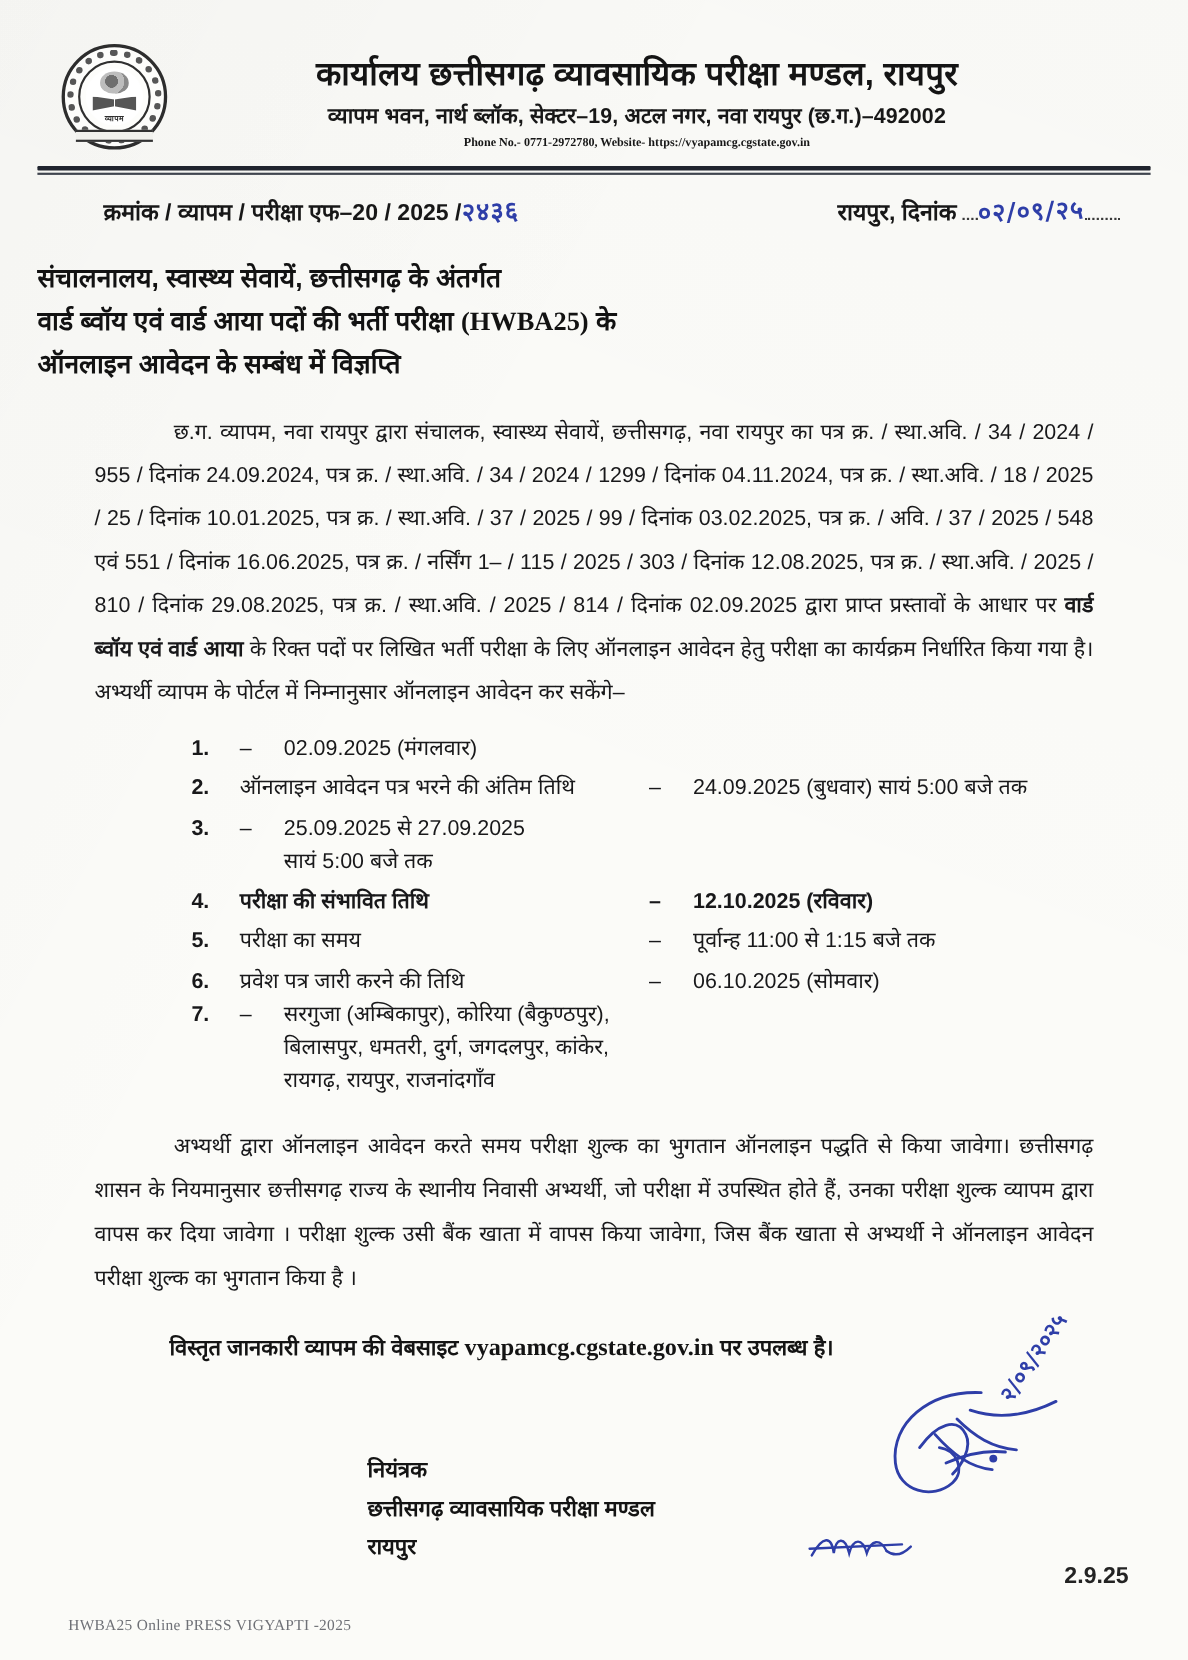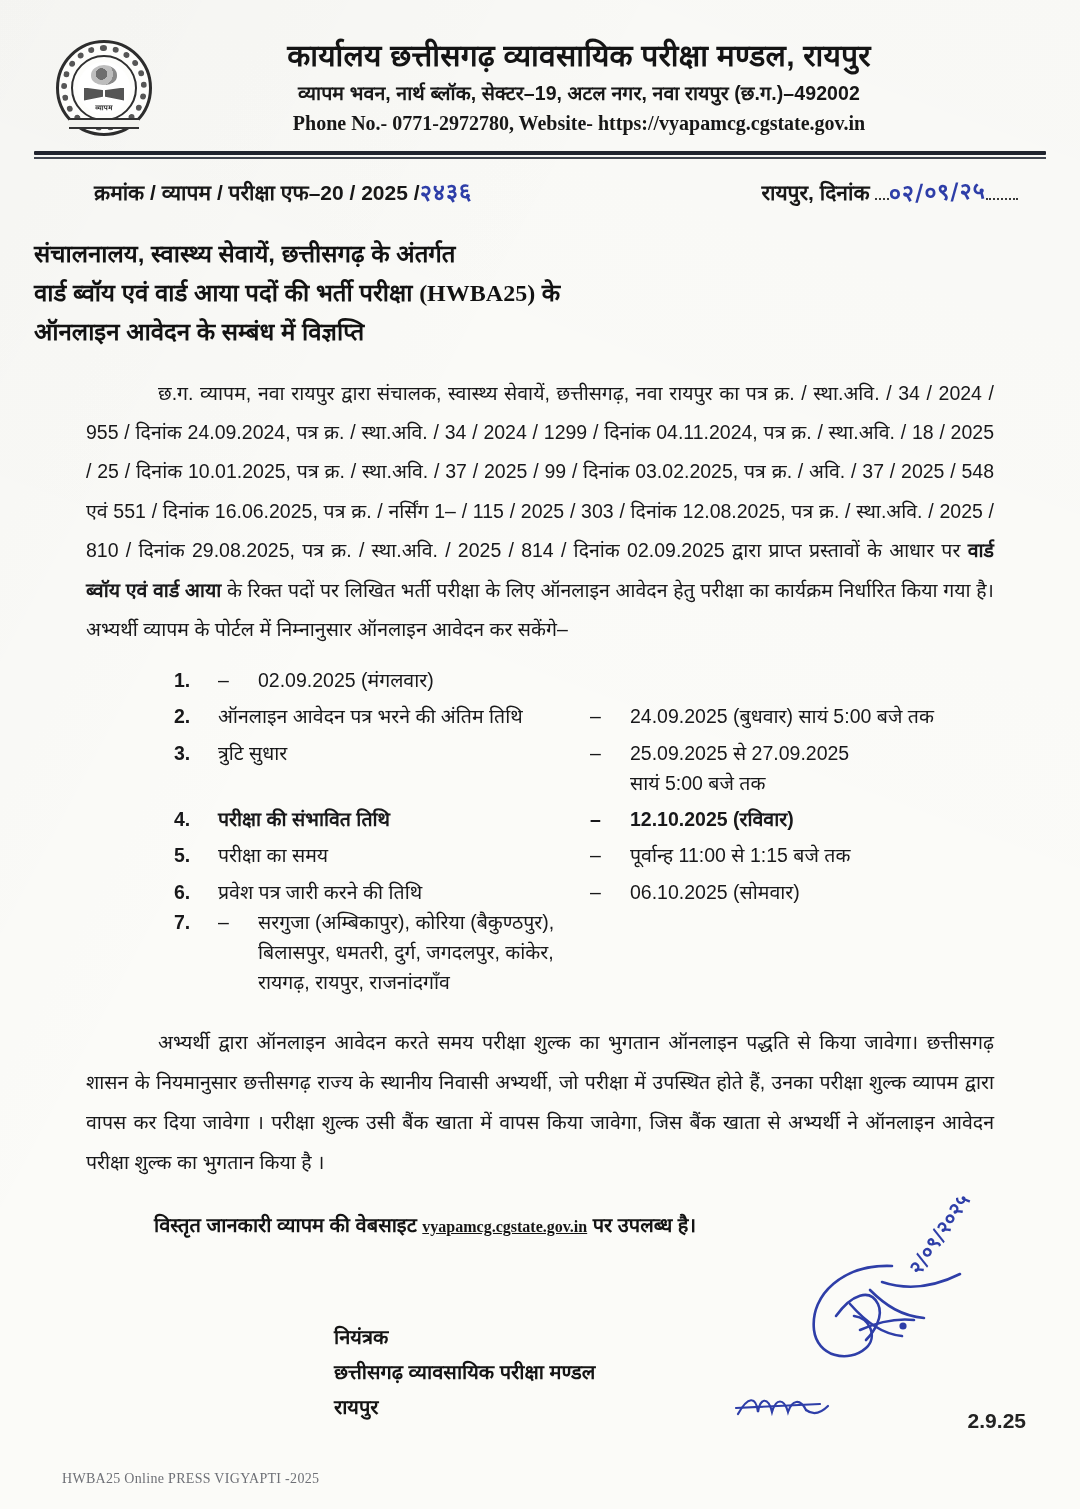--- a/index.html
+++ b/index.html
@@ -21,21 +21,21 @@
     background: #fbfbf8;
     background-image:
       linear-gradient(118deg, rgba(0,0,0,0.018) 0%, rgba(0,0,0,0) 38%),
       linear-gradient(200deg, rgba(0,0,0,0.012) 0%, rgba(0,0,0,0) 55%);
     padding: 0 34px;
   }
 
   
   .letterhead {
     display: flex;
-    align-items: center;
+    align-items: flex-end;
     padding: 36px 0 6px 22px;
   }
   .emblem {
     width: 96px; height: 96px;
     flex: 0 0 96px;
     position: relative;
     margin-top: 4px;
   }
   .emblem .ring-outer {
     position: absolute; inset: 0;
@@ -106,21 +106,21 @@
   }
   .org-address {
     font-size: 19.5px;
     font-weight: bold;
     margin-top: 4px;
     color: #171717;
     letter-spacing: .1px;
   }
   .org-contact {
     font-family: "Liberation Serif", "DejaVu Serif", serif;
-    font-size: 20px;
+    font-size: 11px;
     font-weight: bold;
     margin-top: 6px;
     color: #171717;
   }
 
   .rule-thick {
     height: 4px;
     background: #20242e;
     margin: 9px 0 2px 0;
     border-radius: 1px;
@@ -216,22 +216,21 @@
   .website-line {
     margin: 28px 0 0 120px;
     font-size: 20px;
     font-weight: bold;
     color: #141414;
     position: relative;
   }
   .website-line .url {
     font-family: "Liberation Serif", "DejaVu Serif", serif;
     font-weight: bold;
-    font-size: 16px;
-    text-decoration: underline;
+    font-size: 22px;
   }
 
   
   .sign-zone {
     margin-top: 4px;
     position: relative;
     height: 210px;
   }
   .sig-svg {
     position: absolute;
@@ -262,21 +261,21 @@
     padding-left: 300px;
     font-size: 20px;
     font-weight: bold;
     line-height: 1.75;
     color: #141414;
   }
 
   
   .foot-date {
     position: absolute;
-    right: 54px; bottom: 76px;
+    right: 54px; bottom: 64px;
     font-size: 21px;
     font-weight: bold;
     color: #232323;
   }
   .foot-note {
     position: absolute;
     left: 62px; bottom: 22px;
     font-family: "Liberation Serif", "DejaVu Serif", serif;
     font-size: 14px;
     color: #6e7076;
@@ -341,21 +340,20 @@
 
     <div class="srow">
       <div class="s-num">2.</div>
       <div class="s-lbl">ऑनलाइन आवेदन पत्र भरने की अंतिम तिथि</div>
       <div class="s-dash">–</div>
       <div class="s-val">24.09.2025 (बुधवार) सायं 5:00 बजे तक</div>
     </div>
 
     <div class="srow">
       <div class="s-num">3.</div>
-      <div class="s-lbl">त्रुटि सुधार</div>
       <div class="s-dash">–</div>
       <div class="s-val">
         <span class="s-sub">25.09.2025 से 27.09.2025</span>
         <span class="s-sub">सायं 5:00 बजे तक</span>
       </div>
     </div>
 
     <div class="srow bold">
       <div class="s-num">4.</div>
       <div class="s-lbl">परीक्षा की संभावित तिथि</div>

